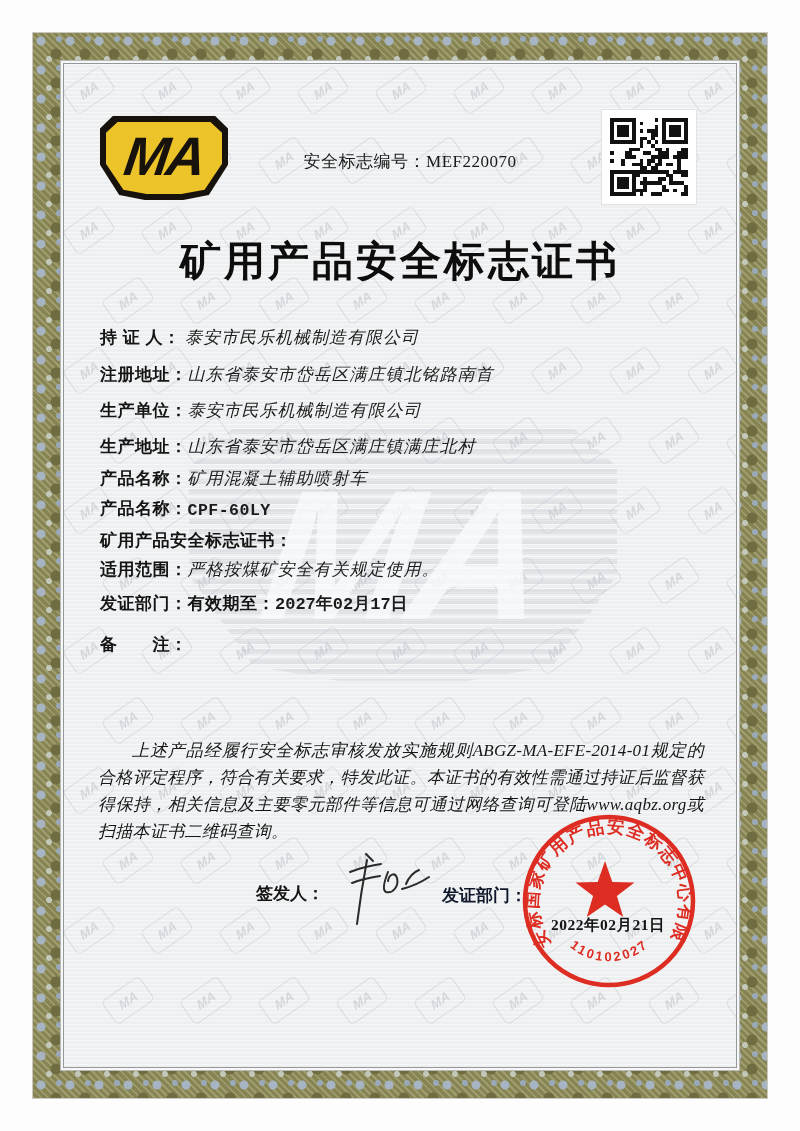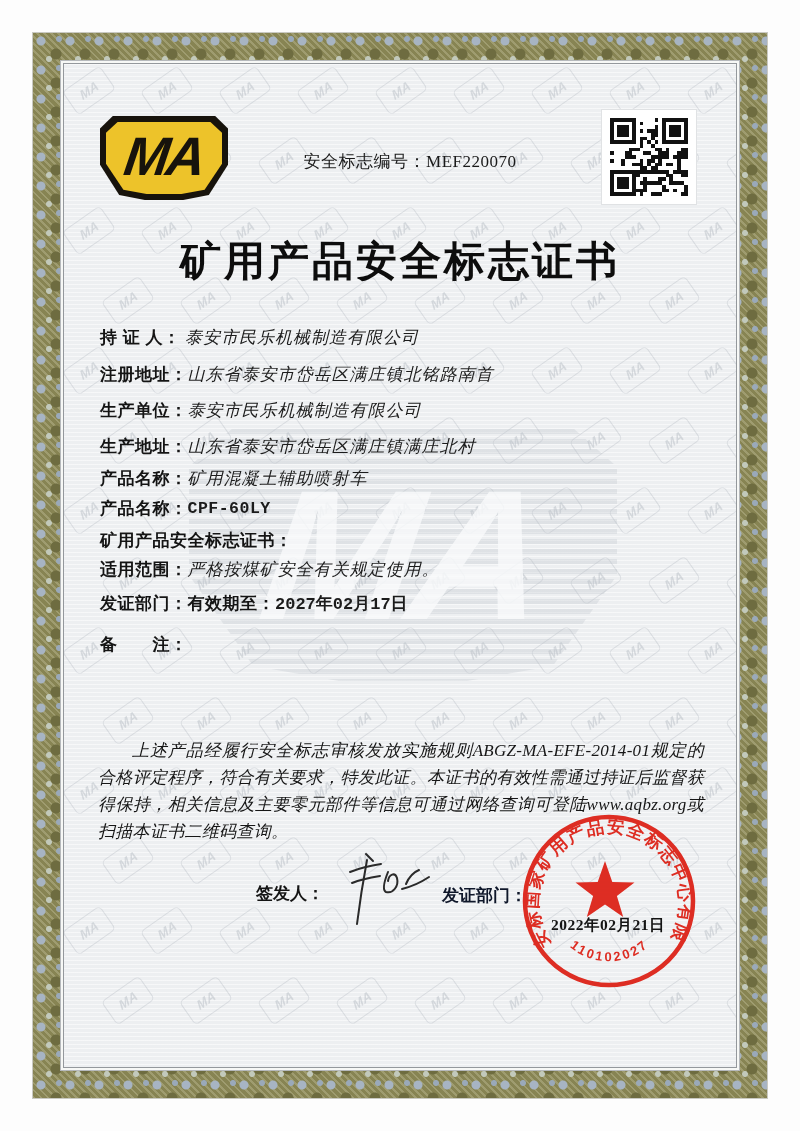--- a/index.html
+++ b/index.html
@@ -48,21 +48,21 @@
   .qr{position:absolute;left:602px;top:110px;width:94px;height:94px;background:#ffffff;z-index:2;
     display:flex;align-items:center;justify-content:center;box-shadow:0 0 0 1px #e0e2e4;}
   .qr-grid{width:78px;height:78px;display:grid;grid-template-columns:repeat(21,1fr);grid-template-rows:repeat(21,1fr);}
   .qr-grid i{display:block;}
   .qr-grid i.b{background:#111;}
 
   .title{position:absolute;left:0;top:234px;width:100%;text-align:center;z-index:2;
     font:bold 41px "Liberation Serif",serif;letter-spacing:3px;color:#0d0d0d;}
 
   
-  .row{position:absolute;left:100px;right:70px;display:flex;align-items:center;z-index:2;white-space:nowrap;}
+  .row{position:absolute;left:100px;right:70px;display:flex;align-items:flex-end;z-index:2;white-space:nowrap;}
   .lab{font:bold 17px "Liberation Sans",sans-serif;color:#141414;min-width:85px;letter-spacing:0.5px;}
   .lab.wide{min-width:0;margin-right:24px;}
   .val{font:italic 17px "Liberation Serif",serif;color:#1c1c1c;letter-spacing:1px;}
   .val.mono{font:bold 16.5px "Liberation Mono",monospace;font-style:normal;letter-spacing:0.5px;}
   .val.date-val{font:bold 17px "Liberation Mono",monospace;font-style:normal;width:215px;letter-spacing:0;}
   .r0{top:326px}.r1{top:363px}.r2{top:399px}.r3{top:435px}.r4{top:467px}
   .r5{top:497px}.r6{top:529px}.r7{top:558px}.r8{top:592px}.r9{top:633px}
 
   
   .statement{position:absolute;left:98px;right:96px;top:737px;z-index:2;

